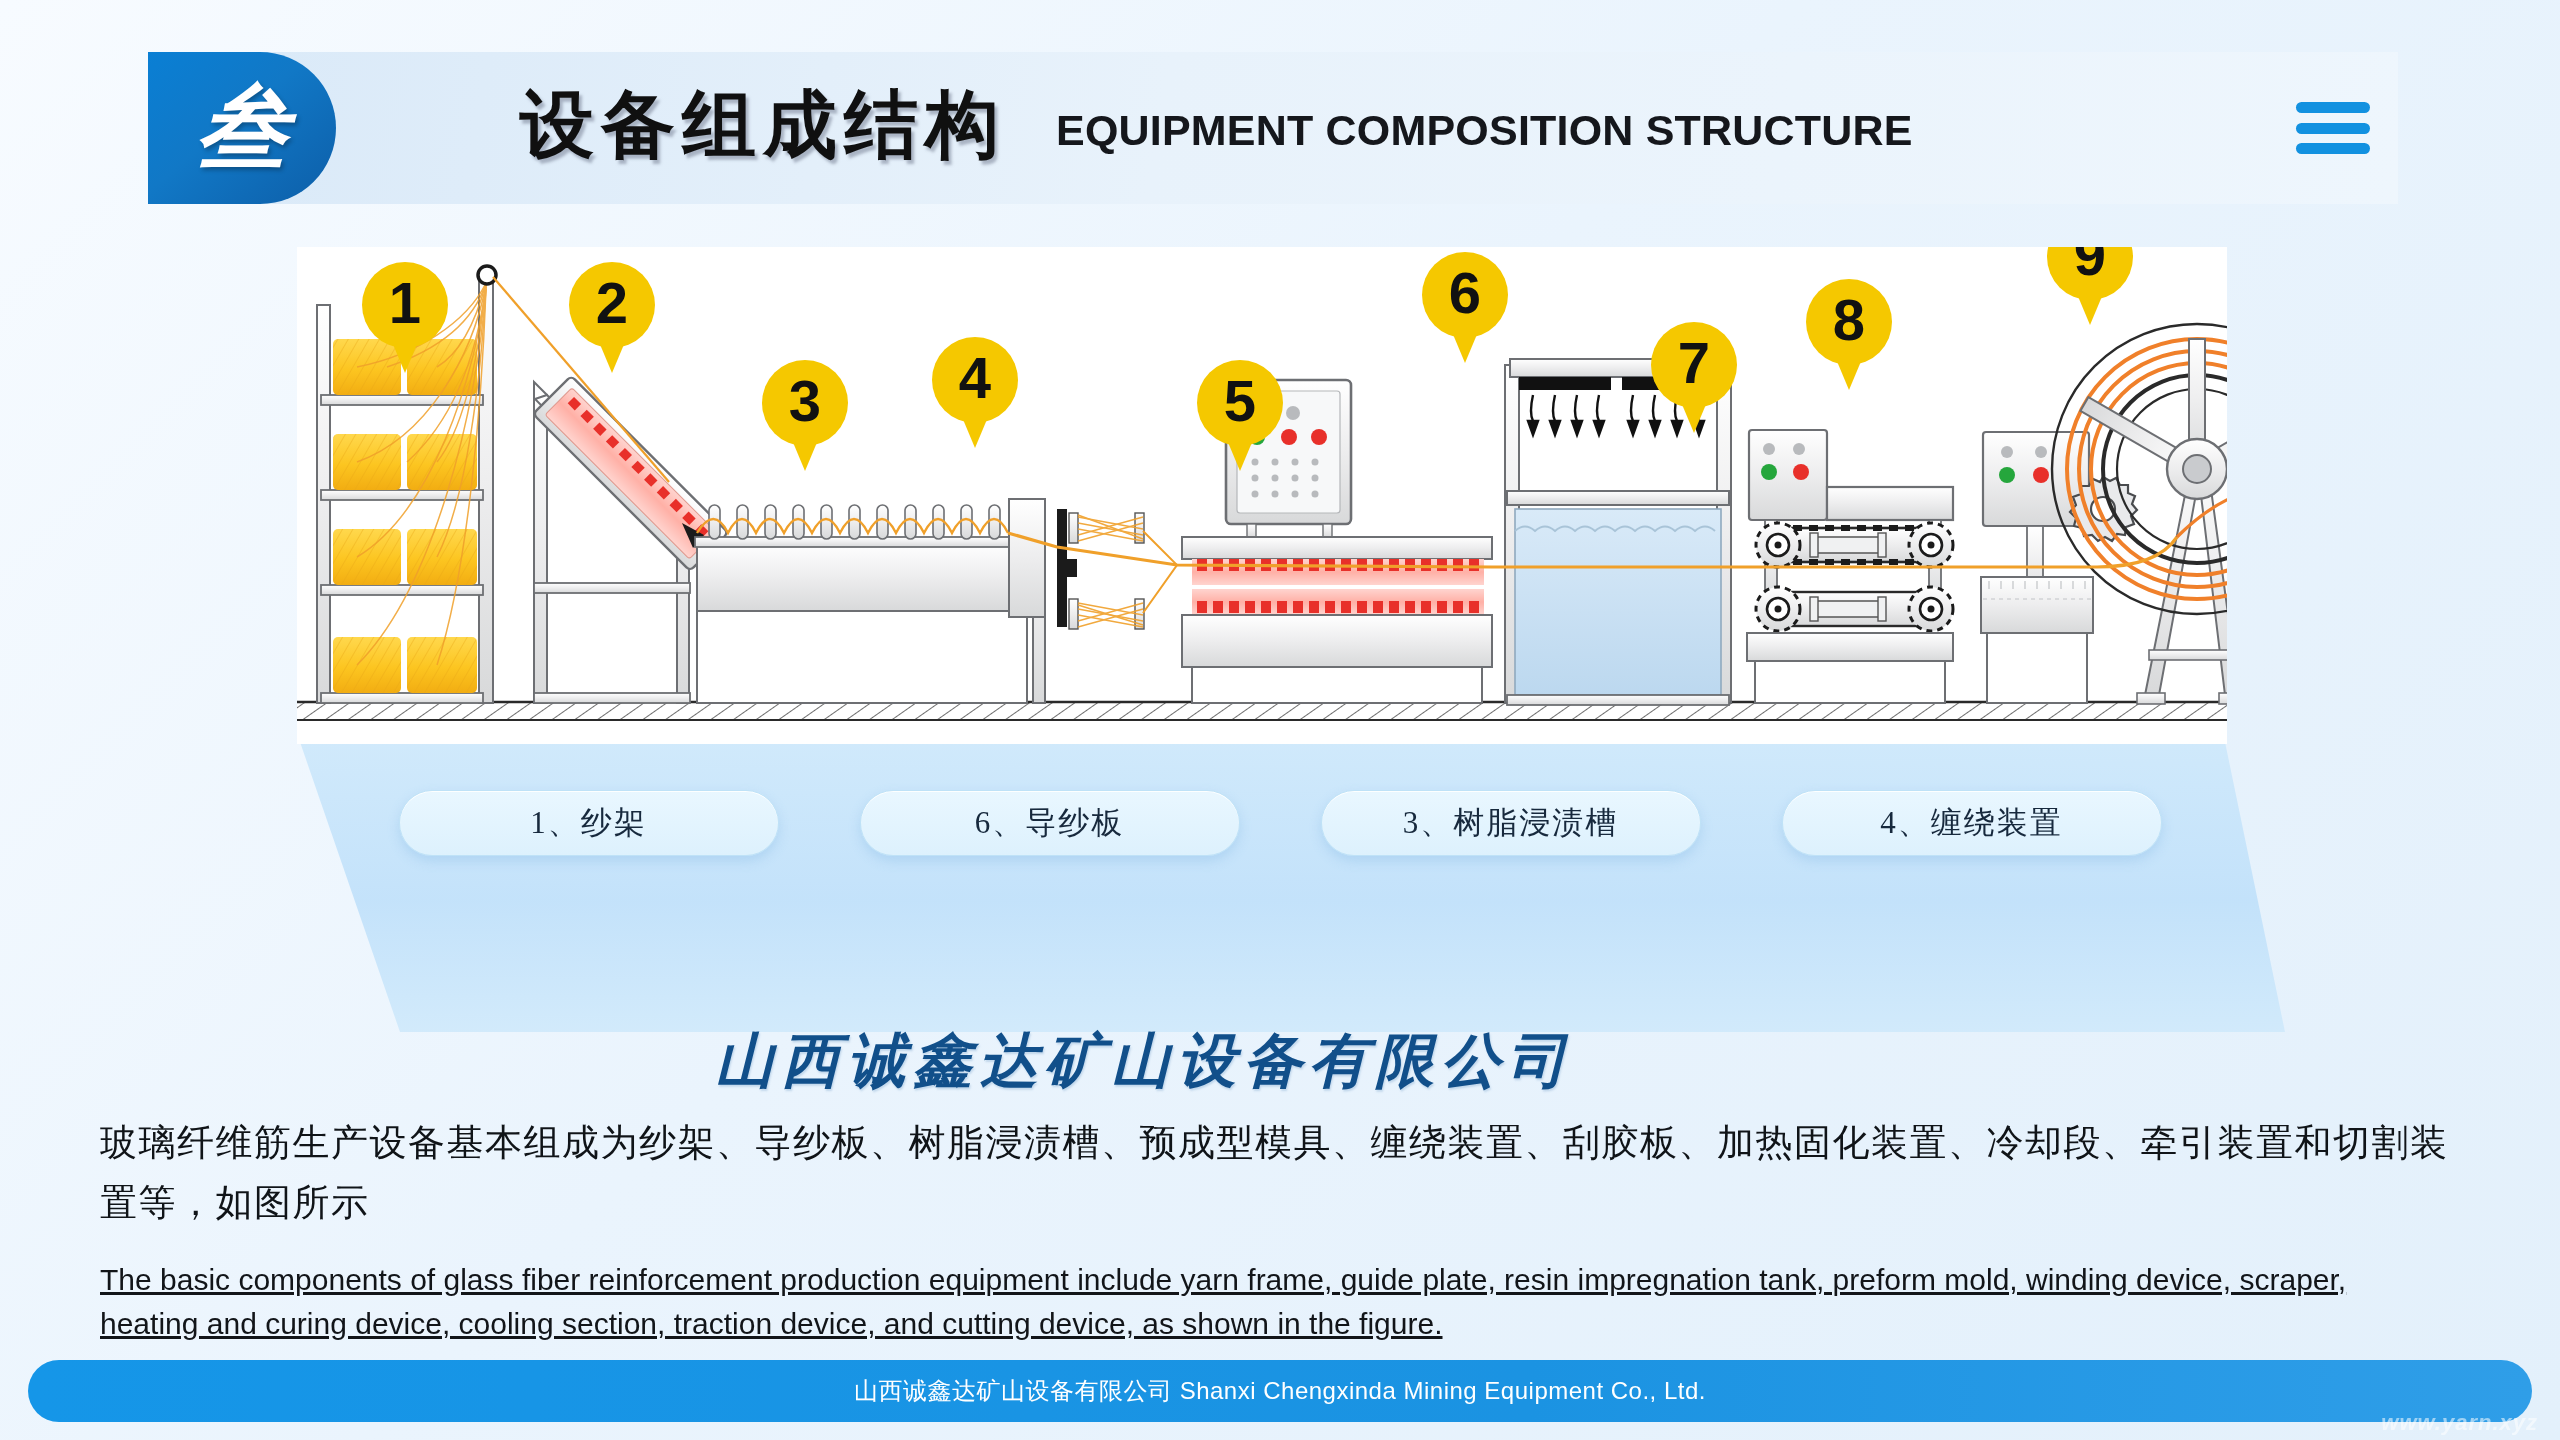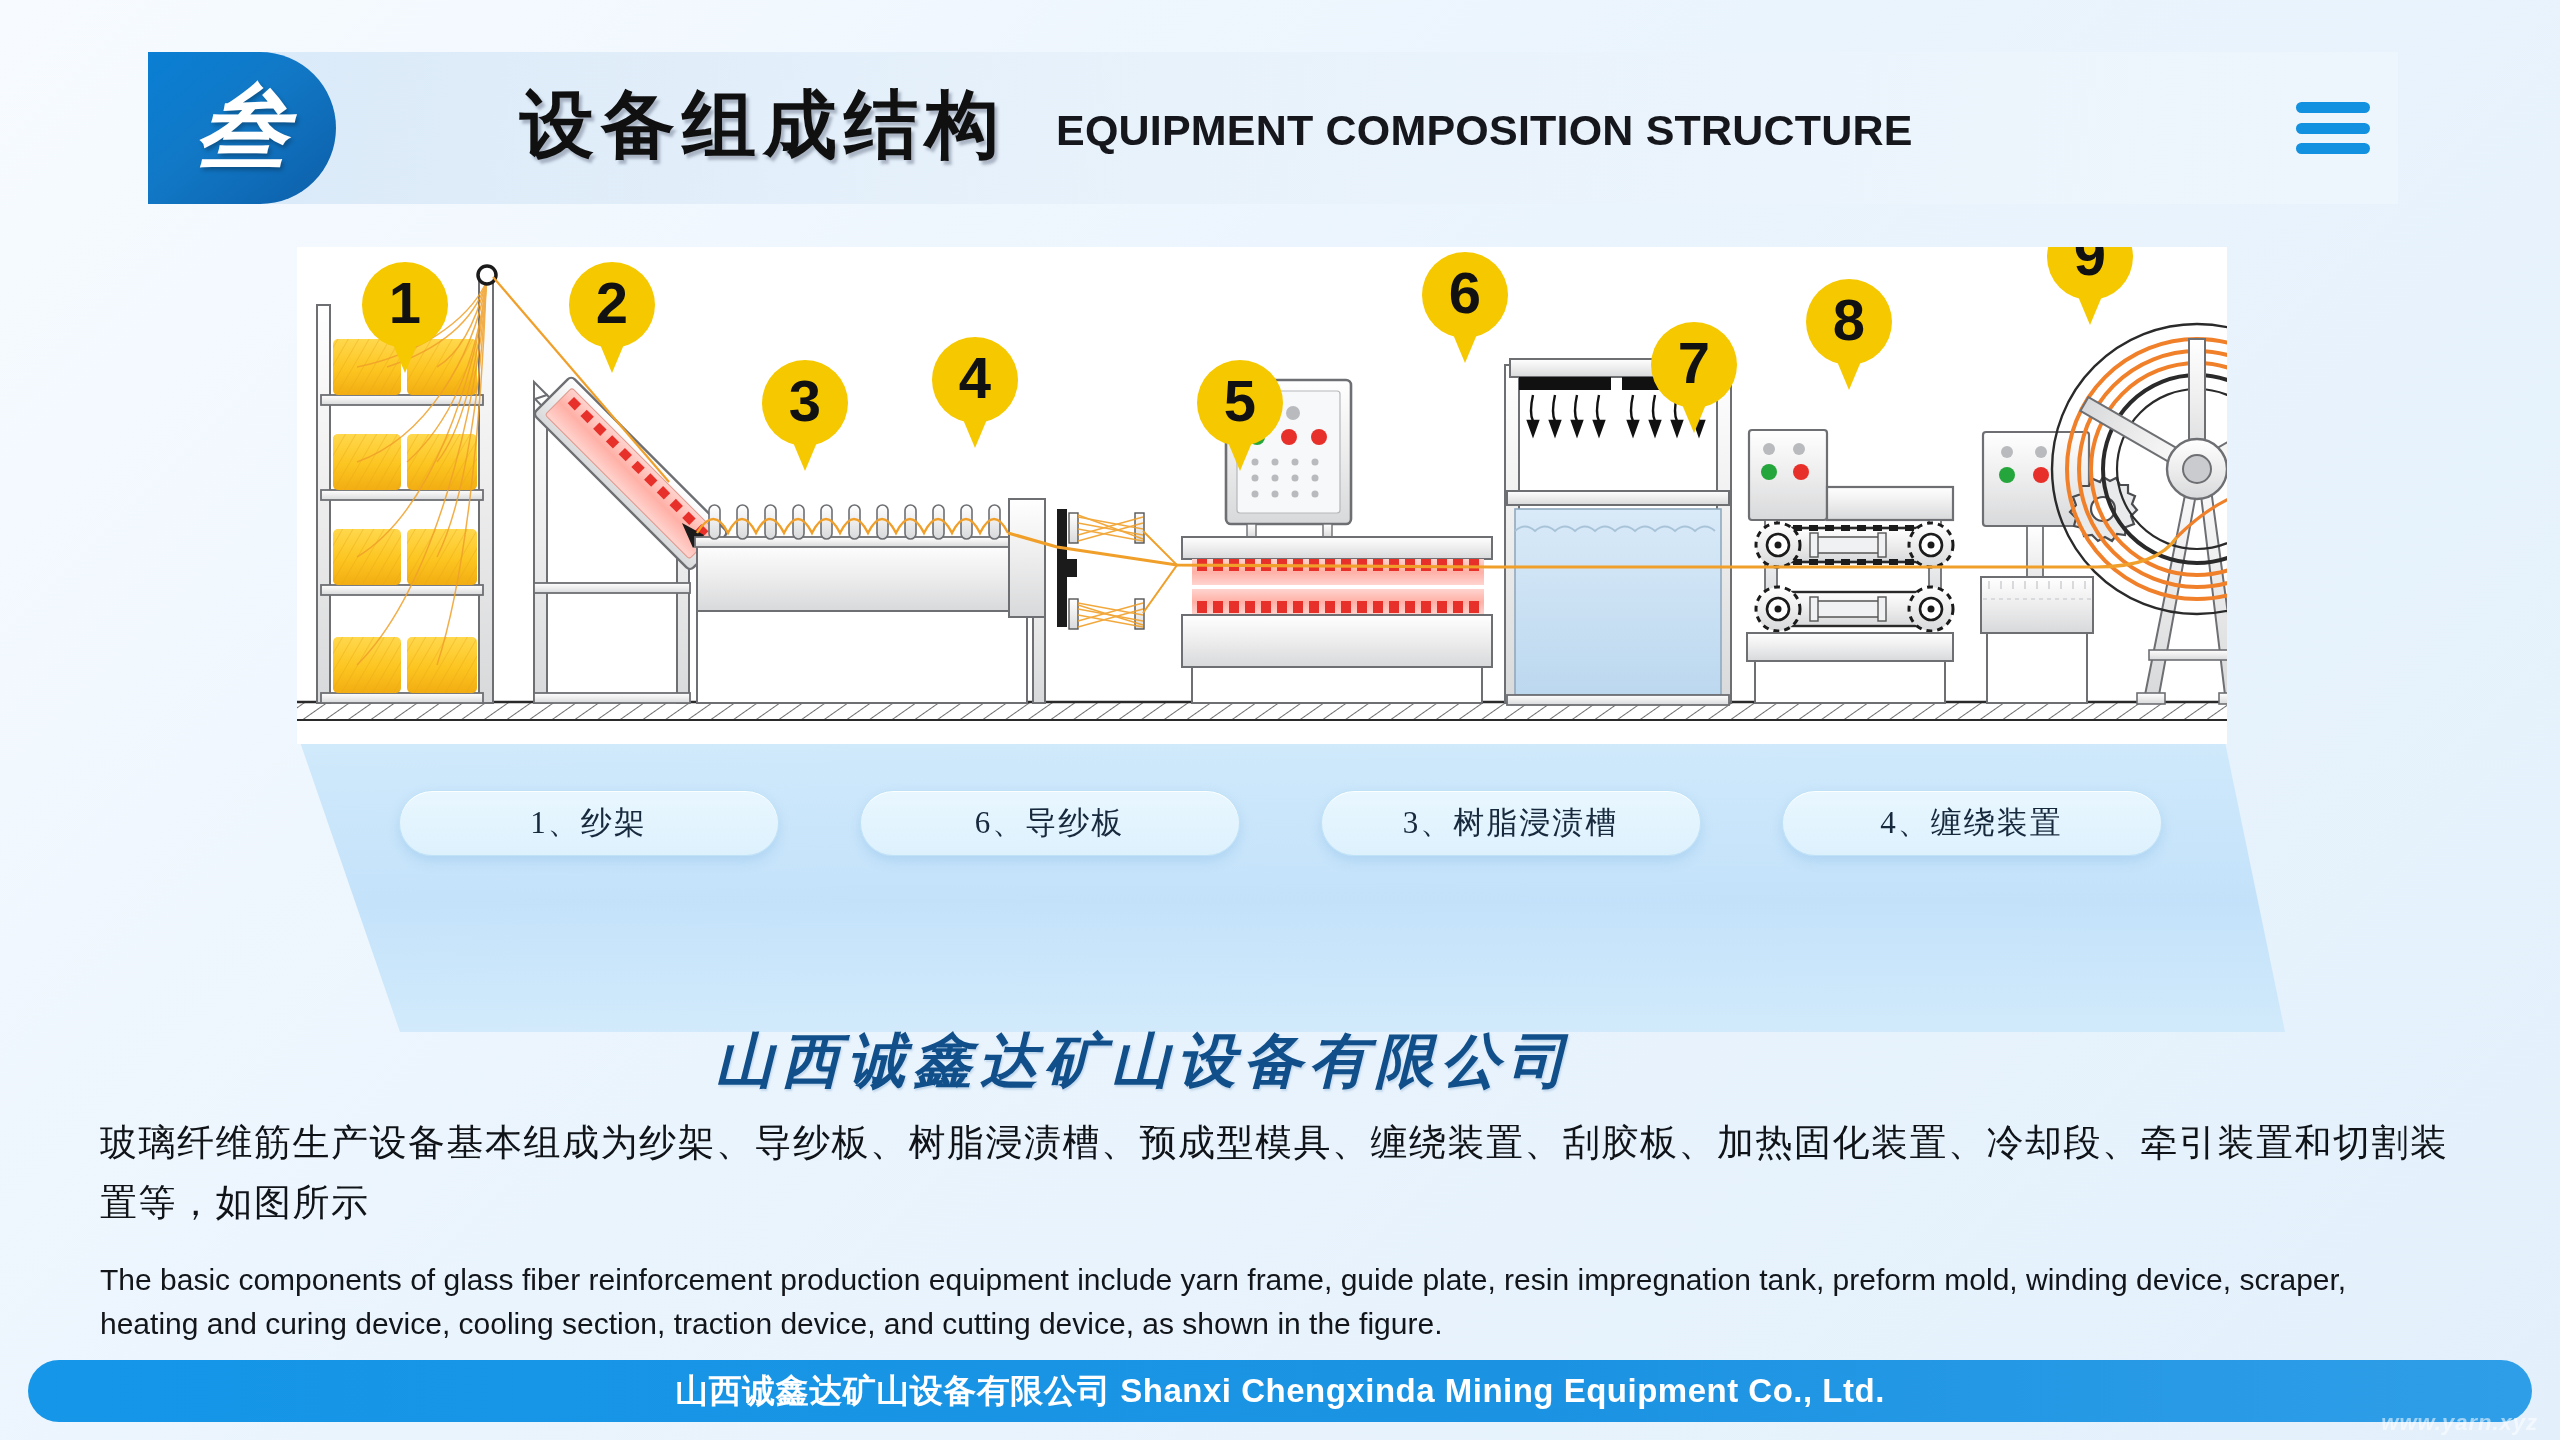--- a/index.html
+++ b/index.html
@@ -110,34 +110,34 @@
   
   .body-cn {
     position: absolute; left: 100px; top: 1113px; width: 2370px;
     font-family: "Liberation Serif", serif;
     font-size: 37px; line-height: 1.62; color: #101418;
     letter-spacing: 1.5px;
   }
   .body-en {
     position: absolute; left: 100px; top: 1258px; width: 2330px;
     font-family: "Liberation Sans Narrow","Liberation Sans", sans-serif;
-    font-size: 30px; line-height: 1.45; color: #121519;
+    font-size: 30px; line-height: 1.45; color: #121519; text-decoration: underline;
   }
 
   
   .footer {
     position: absolute; left: 28px; bottom: 18px;
     width: 2504px; height: 62px;
     background: linear-gradient(90deg, #1596e8 0%, #1b93e2 60%, #2f9ee8 100%);
     border-radius: 31px;
     display: flex; align-items: center; justify-content: center;
     overflow: hidden;
   }
   .footer-text {
-    color: #ffffff; font-weight: bold; font-size: 33px;
+    color: #ffffff; font-weight: normal; font-size: 24px;
     font-family: "Liberation Sans Narrow","Liberation Sans", sans-serif;
     letter-spacing: .5px; white-space: nowrap;
   }
   .watermark {
     position: absolute; right: 22px; bottom: 4px;
     color: rgba(255,255,255,.55);
     font-style: italic; font-weight: bold; font-size: 22px;
     font-family: "Liberation Sans", sans-serif;
     letter-spacing: 1px;
   }

